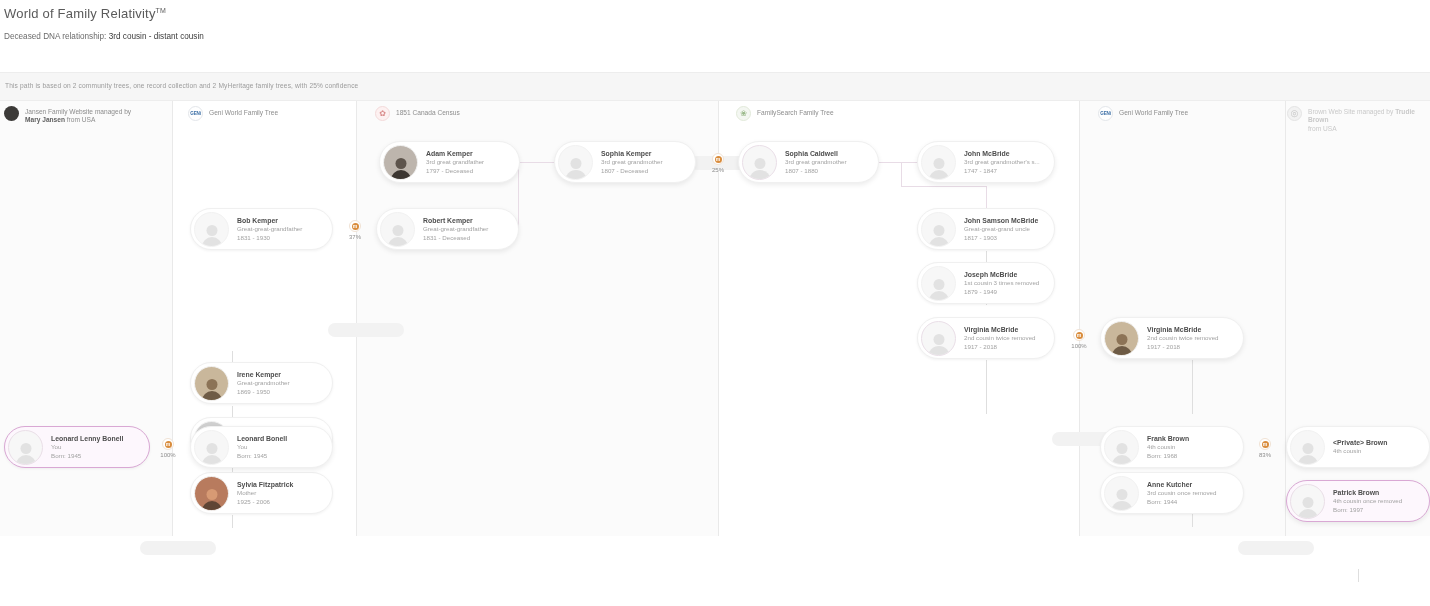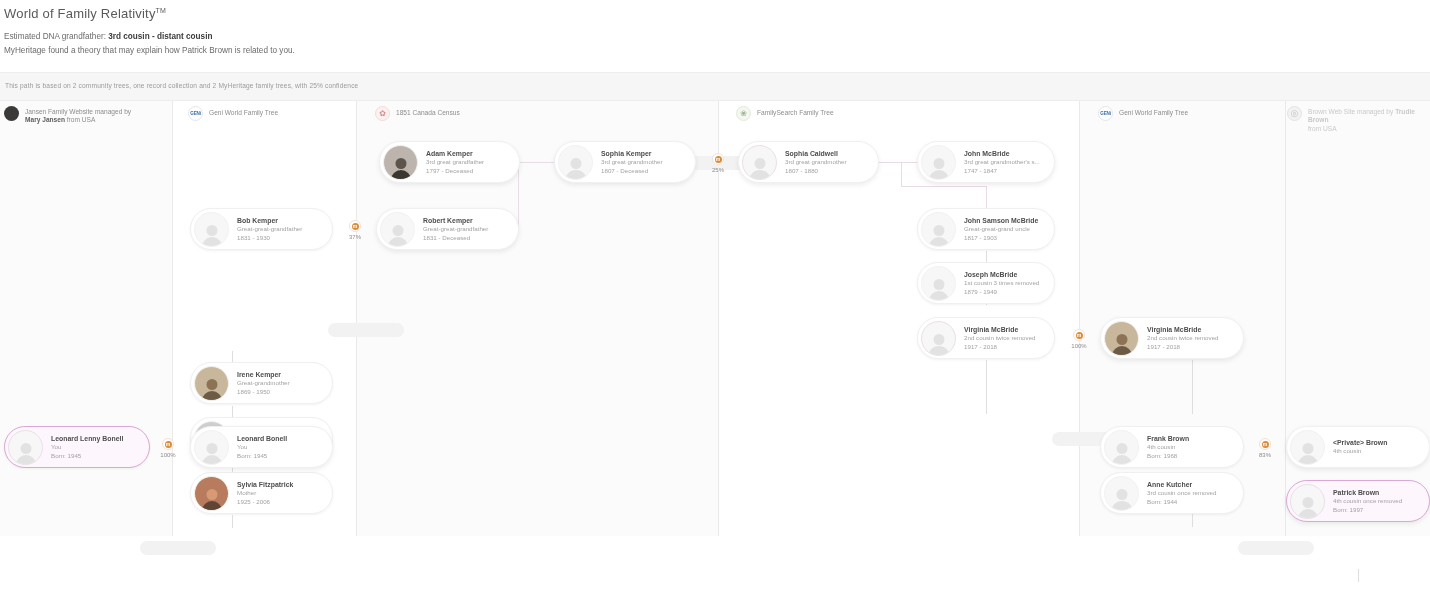--- a/index.html
+++ b/index.html
@@ -15,21 +15,21 @@
   .page { position: relative; width: 1430px; height: 606px; }
 
   
   .header { padding: 4px 0 0 4px; }
   .title {
     font-size: 13px; color: #5a5a5a; font-weight: 400;
     letter-spacing: .2px; margin: 2px 0 10px 0;
   }
   .title sup { font-size: 7px; vertical-align: super; }
   .summary-line { font-size: 8.2px; color: #6b6b6b; line-height: 11.5px; }
-  .summary-line b { color: #3b3b3b; font-weight: bold; }
+  .summary-line b { color: #3b3b3b; font-weight: normal; }
 
   
   .confbar {
     position: absolute; left: 0; top: 72px; width: 1430px; height: 29px;
     background: #f6f6f6; border-top: 1px solid #ededed; border-bottom: 1px solid #ededed;
   }
   .confbar .txt {
     position: absolute; left: 5px; top: 9px;
     font-size: 6.6px; color: #9b9b9b; letter-spacing: .15px;
   }
@@ -142,24 +142,23 @@
   .rail { position: absolute; height: 13px; background: #f2f2f2; border-radius: 7px; }
 </style>
 </head>
 <body>
 
 <div class="page">
 
   <div class="header">
     <div class="title"><span>World of Family Relativity</span><sup>TM</sup></div>
     <div class="summary-line">
-      <span>Estimated DNA grandfather:</span>
+      <span>Deceased DNA relationship:</span>
       <b>3rd cousin - distant cousin</b>
     </div>
-    <div class="summary-line" style="margin-top:2px">MyHeritage found a theory that may explain how Patrick Brown is related to you.</div>
   </div>
 
   <div class="confbar">
     <div class="txt">This path is based on 2 community trees, one record collection and 2 MyHeritage family trees, with 25% confidence</div>
   </div>
 
   <div class="canvas">
 
     <div class="band" style="left:0;width:172px;background:#fbfbfb;"></div>
     <div class="band" style="left:356px;width:362px;background:#fbfbfb;"></div>

